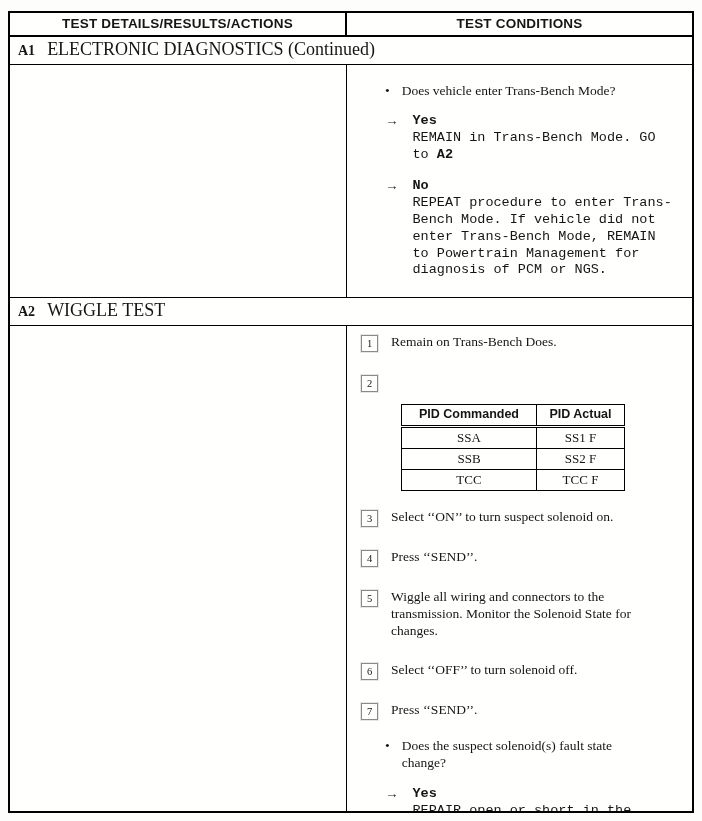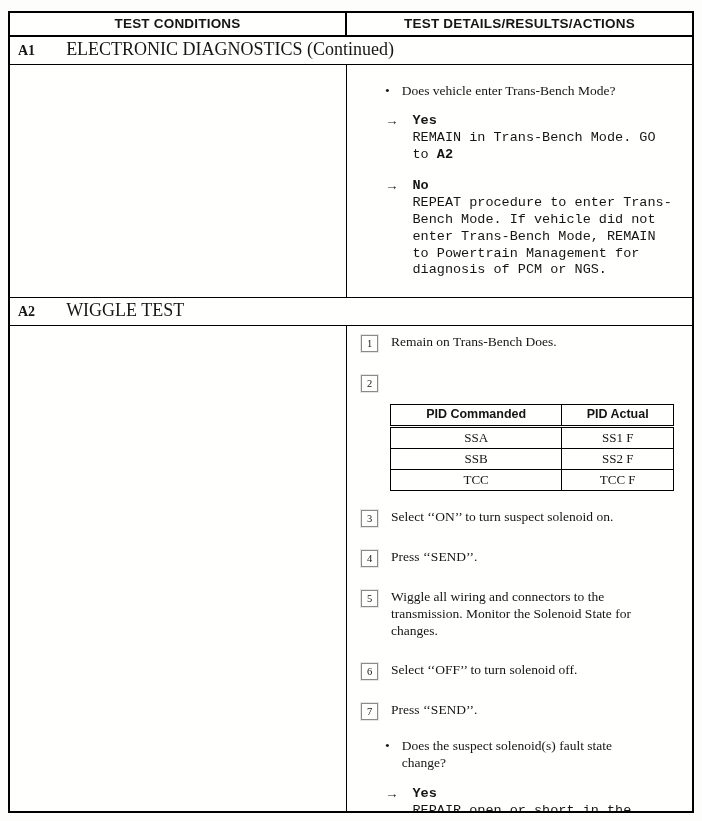--- a/index.html
+++ b/index.html
@@ -39,21 +39,21 @@
   }
   .colhead-cell:first-child { border-right: 2px solid #000; }
 
   
   .section-row {
     border-bottom: 1.5px solid #000;
     padding: 2px 8px 3px 8px;
     font-size: 14px;
     line-height: 1.2;
   }
-  .sec-id { font-weight: bold; margin-right: 31px; }
+  .sec-id { font-weight: bold; margin-right: 12px; }
   .sec-title { font-size: 18px; }
 
   
   .content-row {
     display: grid;
     grid-template-columns: 337px 1fr;
   }
   .content-row.bordered { border-bottom: 1.5px solid #000; }
   .left-cell { border-right: 1.5px solid #000; }
   .right-cell {
@@ -100,44 +100,44 @@
     font-size: 10.5px;
     display: flex;
     align-items: center;
     justify-content: center;
   }
   .steptext { max-width: 292px; }
 
   
   .pidtable {
     border-collapse: collapse;
-    margin: 0 0 18px 29px;
-    width: 284px;
+    margin: 0 0 18px 40px;
+    width: 224px;
   }
   .pidtable th, .pidtable td {
     border: 1px solid #000;
     text-align: center;
     padding: 2px 4px;
   }
   .pidtable th {
     font-family: "Liberation Sans", sans-serif;
     font-weight: bold;
     font-size: 12.5px;
     border-bottom: 3px double #000;
   }
   .pidtable td { font-size: 13px; }
 </style>
 </head>
 <body>
 
 <div class="page">
 
   <div class="colhead">
+    <div class="colhead-cell">TEST DETAILS/RESULTS/ACTIONS</div>
     <div class="colhead-cell">TEST CONDITIONS</div>
-    <div class="colhead-cell">TEST DETAILS/RESULTS/ACTIONS</div>
   </div>
 
   <div class="section-row">
     <span class="sec-id">A1</span><span class="sec-title">ELECTRONIC DIAGNOSTICS (Continued)</span>
   </div>
 
   <div class="content-row bordered">
     <div class="left-cell"></div>
     <div class="right-cell">
 

